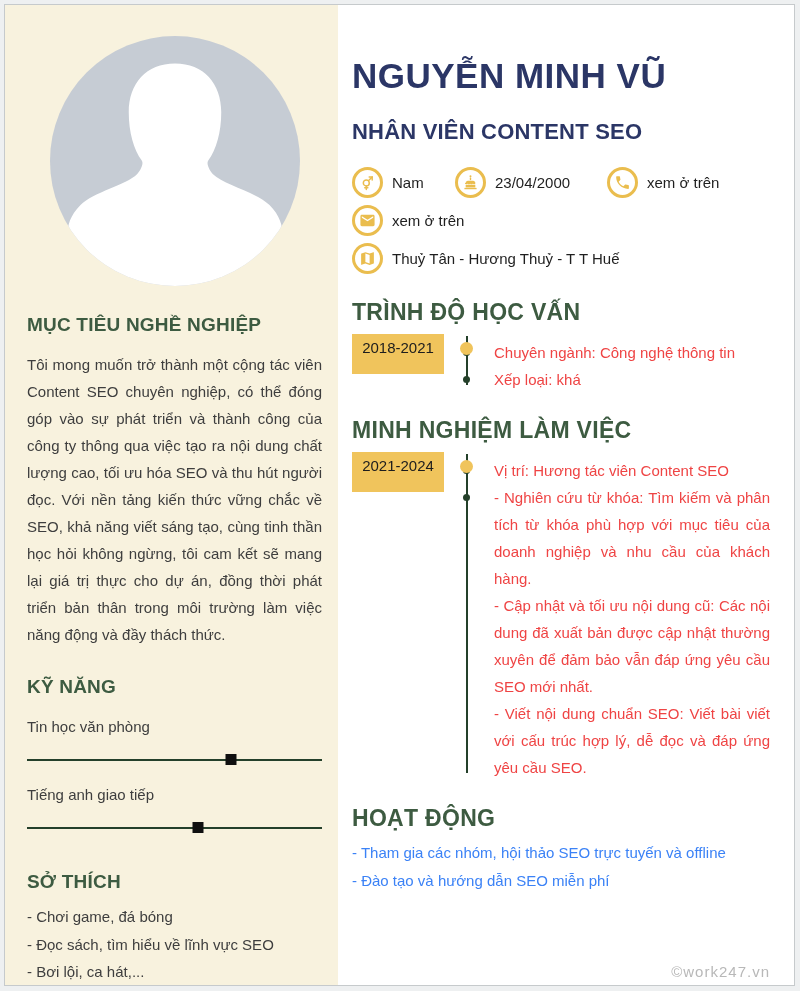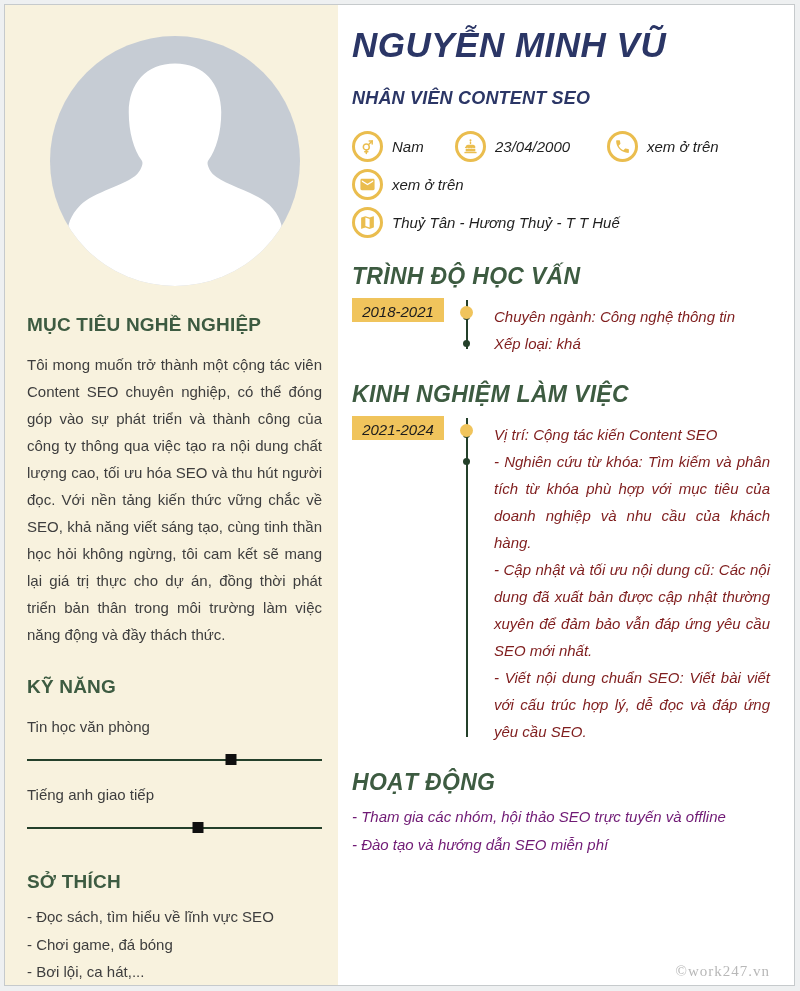--- a/index.html
+++ b/index.html
@@ -60,34 +60,33 @@
     top: -5px;
     width: 11px; height: 11px;
     background: #101010;
     transform: translateX(-50%);
   }
   .hobby-item { font-size: 15px; line-height: 27.5px; color: #3e3e3e; }
 
   
   .main {
     flex: 1;
-    padding: 8px 24px 0 14px;
+    padding: 39px 24px 0 14px;
     position: relative;
     min-width: 0;
-    font-style: italic;
   }
   .name {
     font-size: 35px;
     font-weight: bold;
     color: #2b3666;
     letter-spacing: 0.5px;
     margin-top: 12px;
   }
   .role {
-    font-size: 18px;
+    font-size: 22px;
     font-weight: bold;
     color: #2b3666;
     letter-spacing: 0.2px;
     margin-top: 22px;
   }
   .contacts { margin-top: 21px; }
   .contact-row { display: flex; align-items: center; margin-bottom: 5px; min-height: 33px; }
   .contact-cell { display: flex; align-items: center; }
   .cell-gender { width: 103px; }
   .cell-birth  { width: 152px; }
@@ -108,21 +107,21 @@
     color: #3d5b41;
     letter-spacing: 0.3px;
     margin: 24px 0 7px 0;
   }
 
   
   .tlrow { display: flex; align-items: stretch; }
   .badge-col { width: 104px; flex: none; padding-top: 1px; }
   .badge {
     display: block;
-    width: 92px; height: 24px; line-height: 28px;
+    width: 92px; height: 40px; line-height: 28px;
     text-align: center;
     background: #f0c45c;
     font-size: 15px;
     color: #1d1d1d;
   }
   .line-col { width: 29px; flex: none; position: relative; }
   .line-col::before {
     content: '';
     position: absolute;
     left: 10px; top: 3px; bottom: 8px;
@@ -144,38 +143,38 @@
     font-size: 15.5px;
     color: #1d1d1d;
     padding: 1px 10px;
     line-height: 27px;
   }
   .tl-details { margin-top: 6px; }
   .tl-item {
     position: relative;
     font-size: 15px;
     line-height: 27px;
-    color: #7f1d1d;
+    color: #ef4444;
     padding-left: 9px;
     text-align: justify;
   }
   .tl-item.dot::before {
     content: '';
     position: absolute;
     left: -22px; top: 10px;
     width: 7px; height: 7px;
     border-radius: 50%;
     background: #24402a;
   }
-  .act-item { font-size: 15px; line-height: 28px; color: #701a75; }
+  .act-item { font-size: 15px; line-height: 28px; color: #3b82f6; }
 
   .footer {
     position: absolute;
     right: 24px; bottom: 5px;
-    font-family: Liberation Serif, serif;
+    font-family: Liberation Sans, sans-serif;
     font-size: 15px;
     color: #b8b8b8;
     letter-spacing: 1px;
   }
 </style>
 </head>
 <body>
 
 <div class="page">
 
@@ -201,22 +200,22 @@
       </div>
 
       <div class="skill-label" style="margin-top:25px">Tiếng anh giao tiếp</div>
       <div class="skill-line">
         <div class="skill-handle" style="left: 58%;"></div>
       </div>
     </section>
 
     <section>
       <h2 class="sb-h" style="margin-top:42px">SỞ THÍCH</h2>
+      <div class="hobby-item">- Chơi game, đá bóng</div>
       <div class="hobby-item">- Đọc sách, tìm hiểu về lĩnh vực SEO</div>
-      <div class="hobby-item">- Chơi game, đá bóng</div>
       <div class="hobby-item">- Bơi lội, ca hát,...</div>
     </section>
   </aside>
 
   <main class="main">
 
     <h1 class="name">NGUYỄN MINH VŨ</h1>
     <div class="role">NHÂN VIÊN CONTENT SEO</div>
 
     <div class="contacts">
@@ -290,31 +289,31 @@
         <div class="content-col">
           <div class="tl-details">
             <div class="tl-item dot">Chuyên ngành: Công nghệ thông tin</div>
             <div class="tl-item dot">Xếp loại: khá</div>
           </div>
         </div>
       </div>
     </section>
 
     <section>
-      <h2 class="section-h">KINH NGHIỆM LÀM VIỆC</h2>
+      <h2 class="section-h">MINH NGHIỆM LÀM VIỆC</h2>
       <div class="tlrow">
         <div class="badge-col">
           <span class="badge">2021-2024</span>
         </div>
         <div class="line-col">
           <span class="big-dot"></span>
         </div>
         <div class="content-col">
           <div class="tl-details">
-            <div class="tl-item dot">Vị trí: Cộng tác kiến Content SEO</div>
+            <div class="tl-item dot">Vị trí: Hương tác viên Content SEO</div>
             <div class="tl-item dot">- Nghiên cứu từ khóa: Tìm kiếm và phân tích từ khóa phù hợp với mục tiêu của doanh nghiệp và nhu cầu của khách hàng.</div>
             <div class="tl-item">- Cập nhật và tối ưu nội dung cũ: Các nội dung đã xuất bản được cập nhật thường xuyên để đảm bảo vẫn đáp ứng yêu cầu SEO mới nhất.</div>
             <div class="tl-item">- Viết nội dung chuẩn SEO: Viết bài viết với cấu trúc hợp lý, dễ đọc và đáp ứng yêu cầu SEO.</div>
           </div>
         </div>
       </div>
     </section>
 
     <section>
       <h2 class="section-h">HOẠT ĐỘNG</h2>

